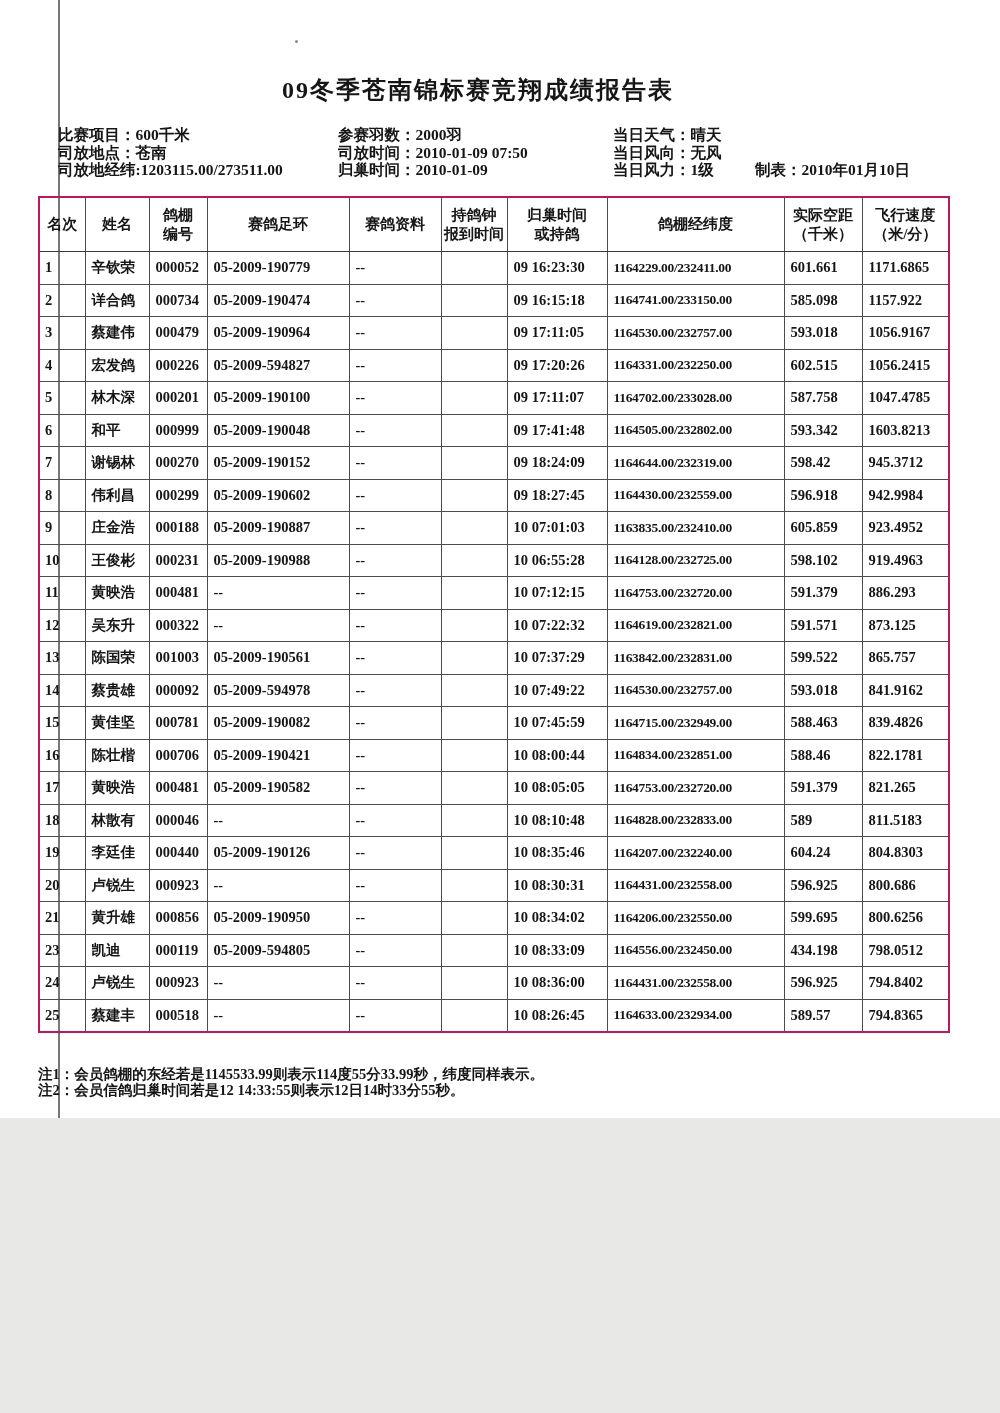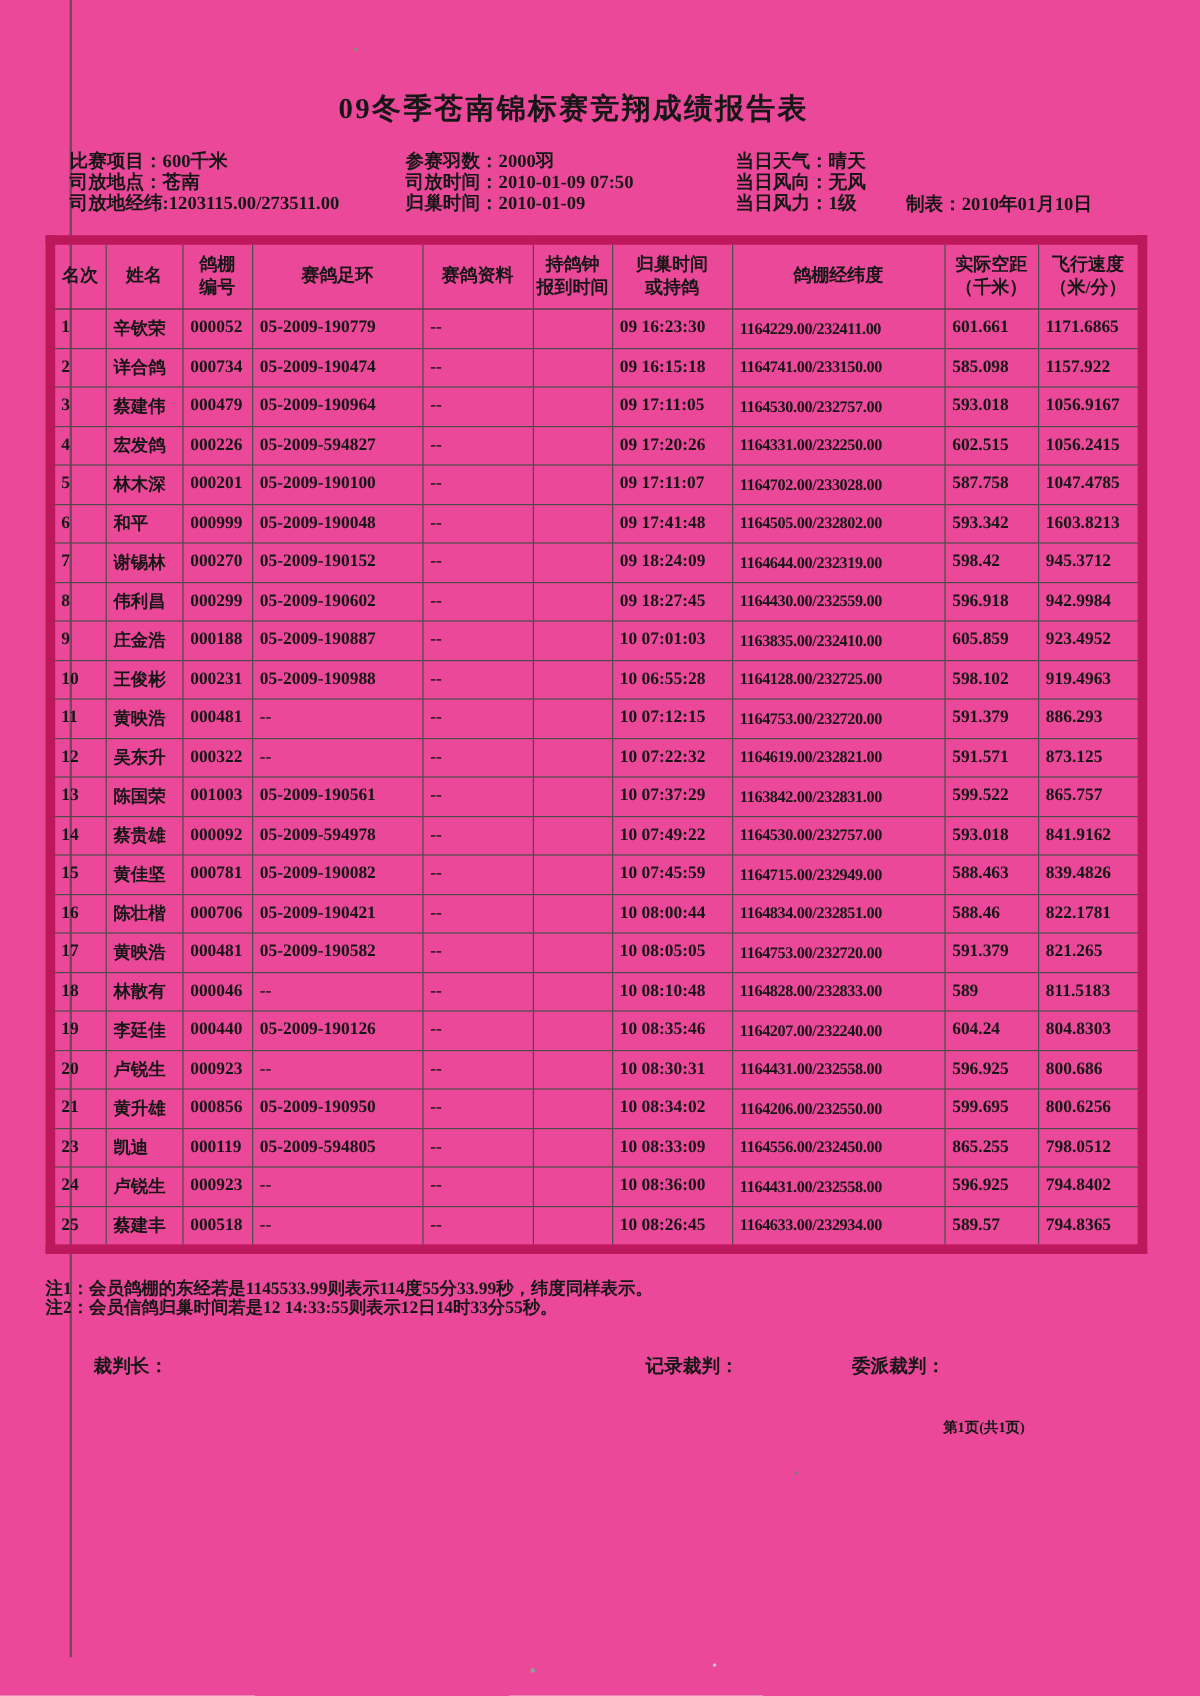--- a/index.html
+++ b/index.html
@@ -2,23 +2,23 @@
 <html><head>
 <meta charset="utf-8">
 <style>
   html,body{margin:0;padding:0;}
   body{
     background:#e8e8e6;
     font-family:"Liberation Serif","DejaVu Serif",serif;
   }
   .page{
     position:relative;
-    width:1000px;height:1413px;
+    width:1000px;height:1118px;
     margin:0 auto;
-    background:#ec4899;
+    background:#ffffff;
     color:#161616;
     overflow:hidden;
   }
   
   .scan-line{
     position:absolute;left:58px;top:0;width:2px;height:1381px;
     background:#4a4a4a;opacity:.75;
   }
   .speck{position:absolute;border-radius:50%;}
 
@@ -31,21 +31,21 @@
   .info-line{white-space:pre;font-size:15.5px;font-weight:700;line-height:17.5px;}
   .info-col{position:absolute;top:126px;}
   .info-col1{left:58px;}
   .info-col2{left:338px;}
   .info-col3{left:613px;}
   .made{position:absolute;left:755px;top:160px;font-size:15.5px;font-weight:700;white-space:pre;}
 
   table.results{
     position:absolute;left:38px;top:196px;width:910px;
     border-collapse:collapse;table-layout:fixed;
-    border:8px solid #be185d;
+    border:2px solid #be185d;
   }
   table.results th,table.results td{
     border:1px solid #4c4c4c;
     overflow:hidden;white-space:nowrap;
     font-weight:700;
   }
   table.results thead th{
     height:53px;padding:0;
     font-size:15px;line-height:19px;
     text-align:center;vertical-align:middle;
@@ -407,21 +407,21 @@
         </tr>
         <tr>
           <td>23</td>
           <td>凯迪</td>
           <td>000119</td>
           <td>05-2009-594805</td>
           <td>--</td>
           <td></td>
           <td>10 08:33:09</td>
           <td>1164556.00/232450.00</td>
-          <td>865.255</td>
+          <td>434.198</td>
           <td>798.0512</td>
         </tr>
         <tr>
           <td>24</td>
           <td>卢锐生</td>
           <td>000923</td>
           <td>--</td>
           <td>--</td>
           <td></td>
           <td>10 08:36:00</td>

